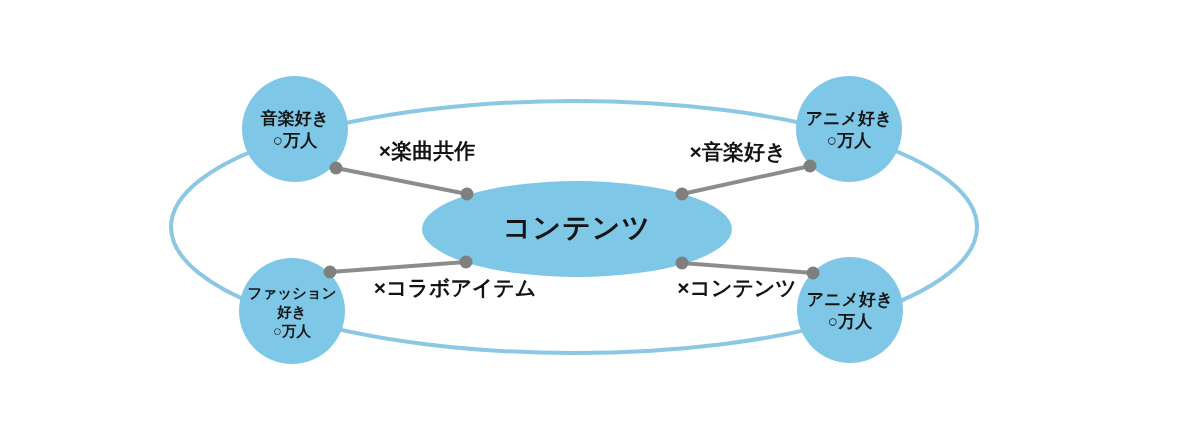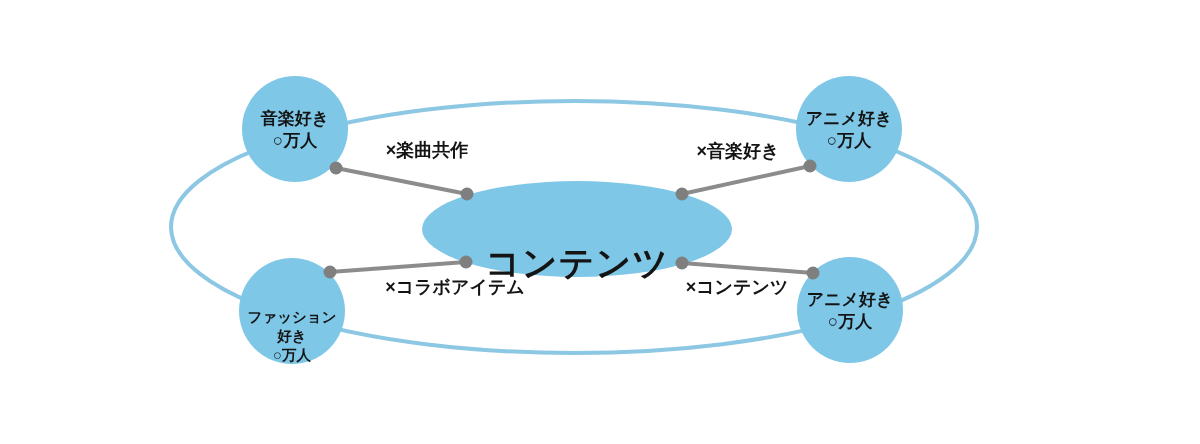--- a/index.html
+++ b/index.html
@@ -40,32 +40,31 @@
   .txt {
     position: absolute;
     transform: translate(-50%, -50%);
     color: var(--text, #141414);
     text-align: center;
     white-space: pre-line;
     font-weight: bold;
     line-height: 1.3;
   }
   .center-label {
-    font-size: 35px;
+    font-size: 28px;
     letter-spacing: 1px;
-    margin-top: 35px;
   }
   .node-label {
     font-size: 17px;
   }
   .node-label.small {
     font-size: 14.5px;
   }
   .edge-label {
-    font-size: 18px;
+    font-size: 21px;
     white-space: nowrap;
   }
 </style>
 </head>
 <body>
 
 <div class="stage">
 
   <svg class="layer" viewBox="0 0 1200 444">
 
@@ -94,21 +93,21 @@
   </svg>
 
   <div class="txt center-label" style="left:577px; top:228px;">コンテンツ</div>
 
   <div class="txt node-label" style="left:295px; top:130px;">音楽好き
 ○万人</div>
 
   <div class="txt node-label" style="left:849px; top:130px;">アニメ好き
 ○万人</div>
 
-  <div class="txt node-label small" style="left:292px; top:312px;margin-top:24px;">ファッション
+  <div class="txt node-label small" style="left:292px; top:312px;">ファッション
 好き
 ○万人</div>
 
   <div class="txt node-label" style="left:850px; top:311px;">アニメ好き
 ○万人</div>
 
   <div class="txt edge-label" style="left:427px; top:151px;">×楽曲共作</div>
 
   <div class="txt edge-label" style="left:738px; top:152px;">×音楽好き</div>
 

